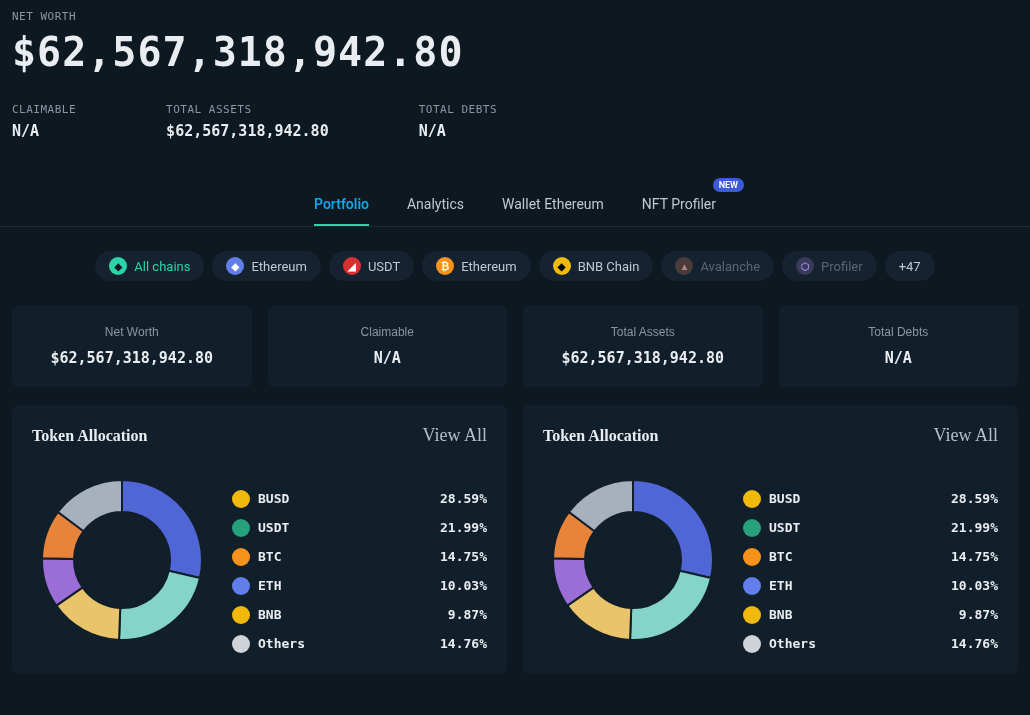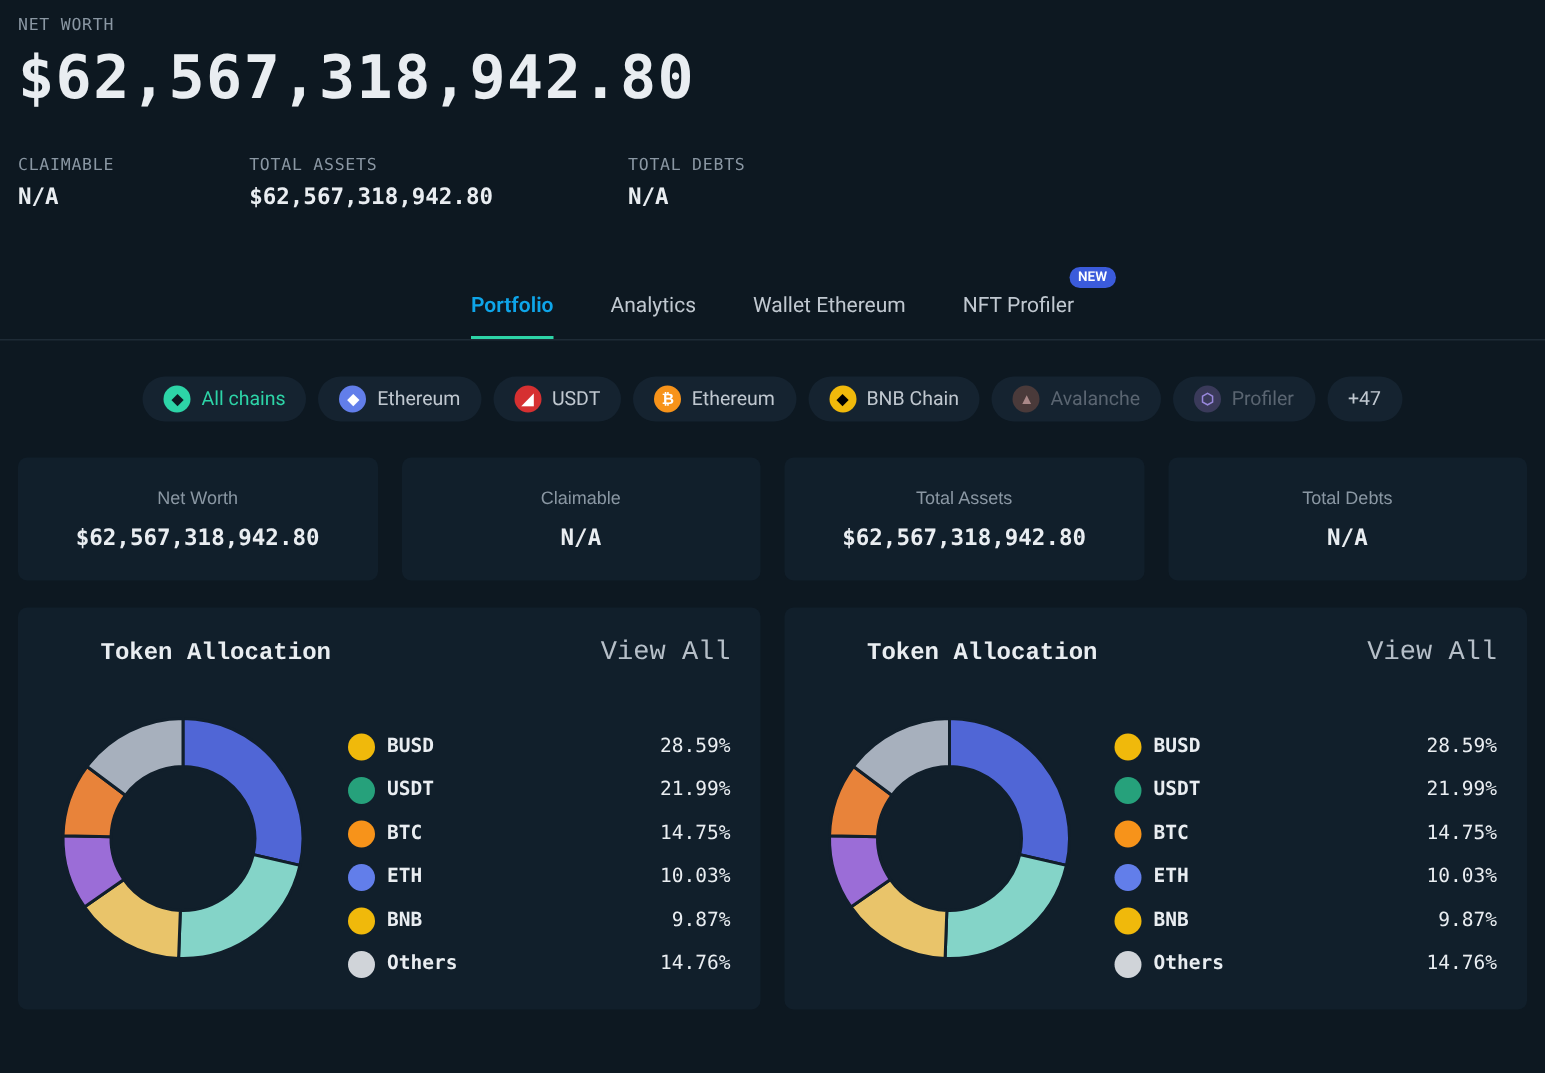--- a/index.html
+++ b/index.html
@@ -135,22 +135,21 @@
     flex: 1;
     background: #111f2b;
     border-radius: 6px;
     padding: 20px;
   }
   .alloc-head {
     display: flex;
     justify-content: space-between;
     align-items: center;
     margin-bottom: 24px;
-    font-family: Liberation Mono, monospace;
-    margin-left: 35px;
+    font-family: Liberation Serif, serif;
   }
   .alloc-title {
     font-size: 16px;
     font-weight: 600;
     color: #e9edf1;
   }
   .view-all {
     font-size: 18px;
     color: #b6bfc8;
     cursor: pointer;
@@ -181,21 +180,21 @@
     width: 18px; height: 18px; border-radius: 50%;
     flex-shrink: 0;
   }
   .legend-row .tok-name {
     flex: 1;
     font-weight: 600;
     color: #e9edf1;
   }
   .legend-row .tok-pct {
     color: #e9edf1;
-    font-weight: 400;
+    font-weight: 700;
   }
 </style>
 </head>
 <body>
 
 <div class="header">
   <div class="label-small">NET WORTH</div>
   <div class="net-worth-big">$62,567,318,942.80</div>
   <div class="stats-row" id="stats-row">
       <div>

